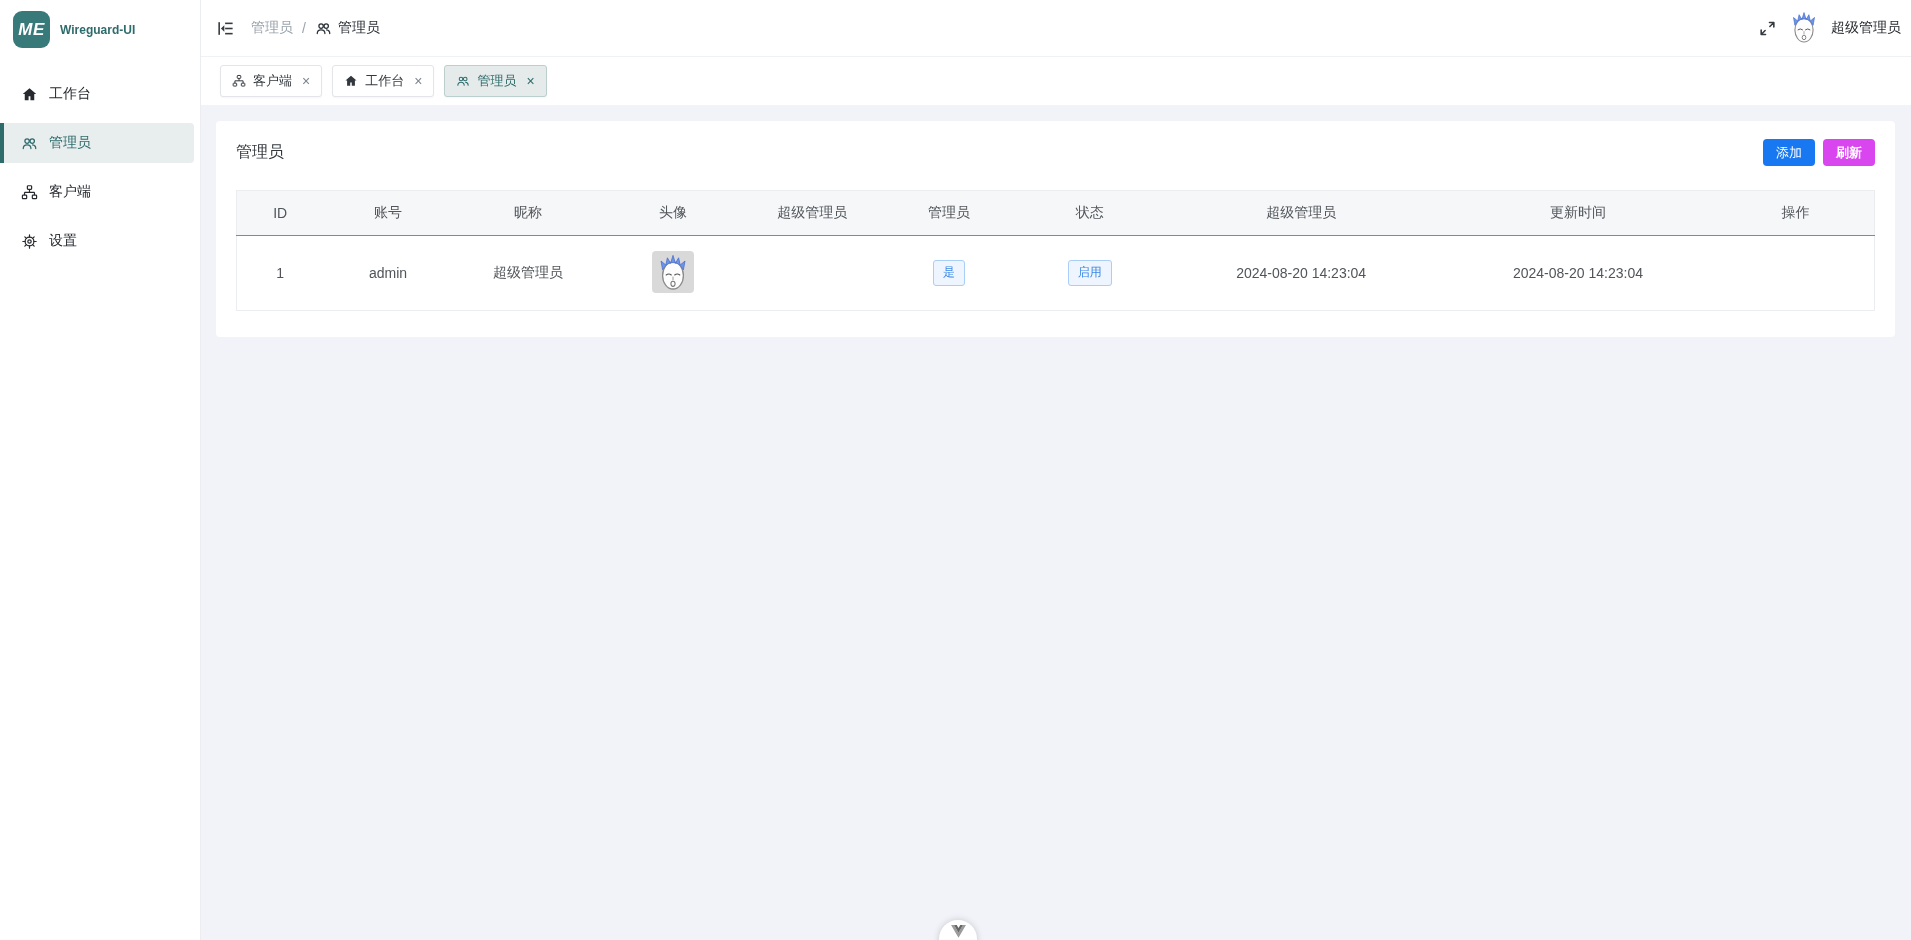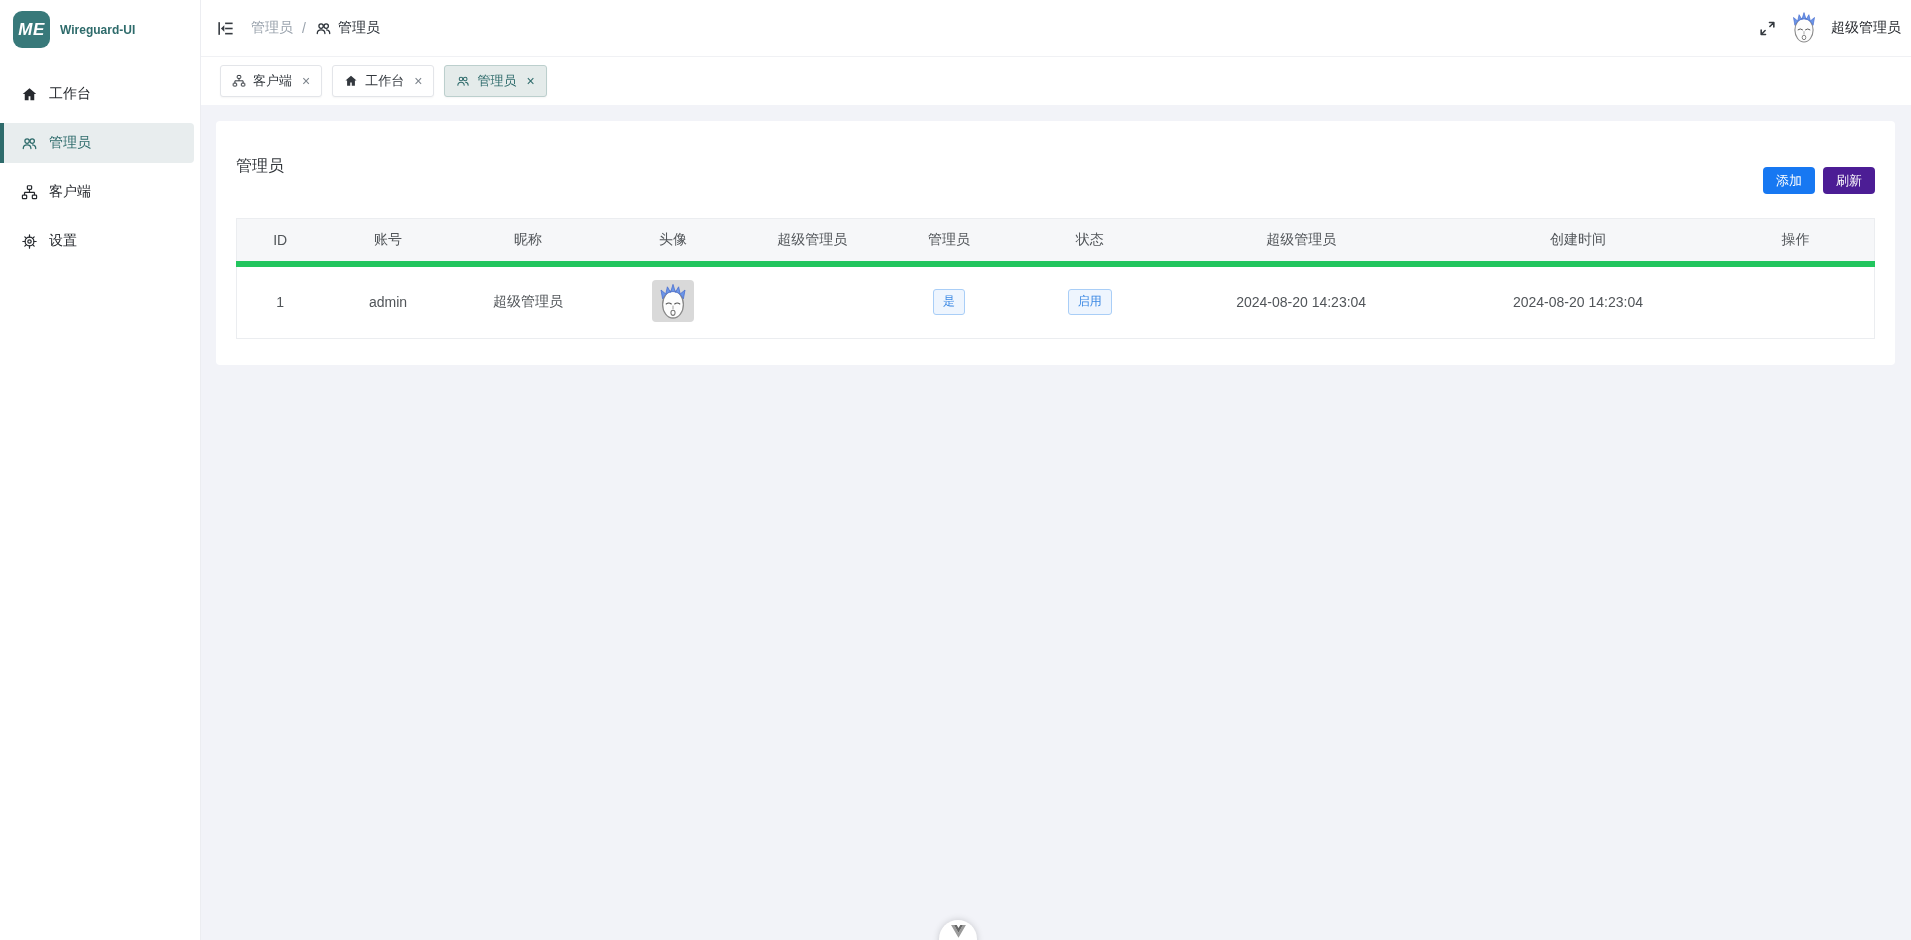--- a/index.html
+++ b/index.html
@@ -50,29 +50,29 @@
   .tab svg { width:14px; height:14px; }
   .tab-close { font-size:14px; color:#7d848c; margin-left:3px; line-height:1; cursor:pointer; }
   .tab.active { background:#e4ebea; border-color:#bccfcd; color:#2e6b6b; }
   .tab.active .tab-close { color:#2e6b6b; }
 
   
   .content { flex:1; padding:16px; position:relative; }
   .card { background:#fff; border-radius:4px; padding:18px 20px 26px; }
   .card-head { display:flex; align-items:center; justify-content:space-between; margin-bottom:24px; }
   .card-title { font-size:16px; color:#33373c; }
-  .btns { display:flex; gap:8px;margin-top:28px; }
+  .btns { display:flex; gap:8px; }
   .btn { height:27px; padding:0 13px; border:none; border-radius:4px; font-size:13px;
          color:#fff; cursor:pointer; font-family:inherit; }
   .btn-add { background:#1778f2; }
-  .btn-refresh { background:#4c1d95; }
+  .btn-refresh { background:#d946ef;font-weight:bold; }
 
   table { width:100%; border-collapse:collapse; border:1px solid #ebedf0; font-size:14px; table-layout:fixed; }
   thead th { background:#f6f7f9; height:45px; font-weight:400; color:#515559;
-             border-bottom:6px solid #22c55e; text-align:center; }
+             border-bottom:1px solid #22c55e; text-align:center; }
   tbody td { height:75px; text-align:center; color:#515559; vertical-align:middle; }
   .avatar-box { width:42px; height:42px; background:#d9d9d9; border-radius:4px;
                 display:inline-flex; align-items:center; justify-content:center; overflow:hidden; }
   .avatar-box svg { width:32px; height:40px; margin-top:2px; }
   .badge { display:inline-block; padding:4px 9px; font-size:12px; color:#3987e3;
            background:#eef5fe; border:1px solid #a9cef7; border-radius:3px; line-height:1.3; cursor:default; }
 
   
   .vue-fab { position:fixed; left:939px; bottom:-18px; width:38px; height:38px;
              border-radius:50%; background:#fff; box-shadow:0 0 7px rgba(0,0,0,.18);
@@ -259,21 +259,21 @@
         <thead>
           <tr>
             <th>ID</th>
             <th>账号</th>
             <th>昵称</th>
             <th>头像</th>
             <th>超级管理员</th>
             <th>管理员</th>
             <th>状态</th>
             <th>超级管理员</th>
-            <th>创建时间</th>
+            <th>更新时间</th>
             <th>操作</th>
           </tr>
         </thead>
         <tbody>
           <tr>
             <td>1</td>
             <td>admin</td>
             <td>超级管理员</td>
             <td>
               <span class="avatar-box">

